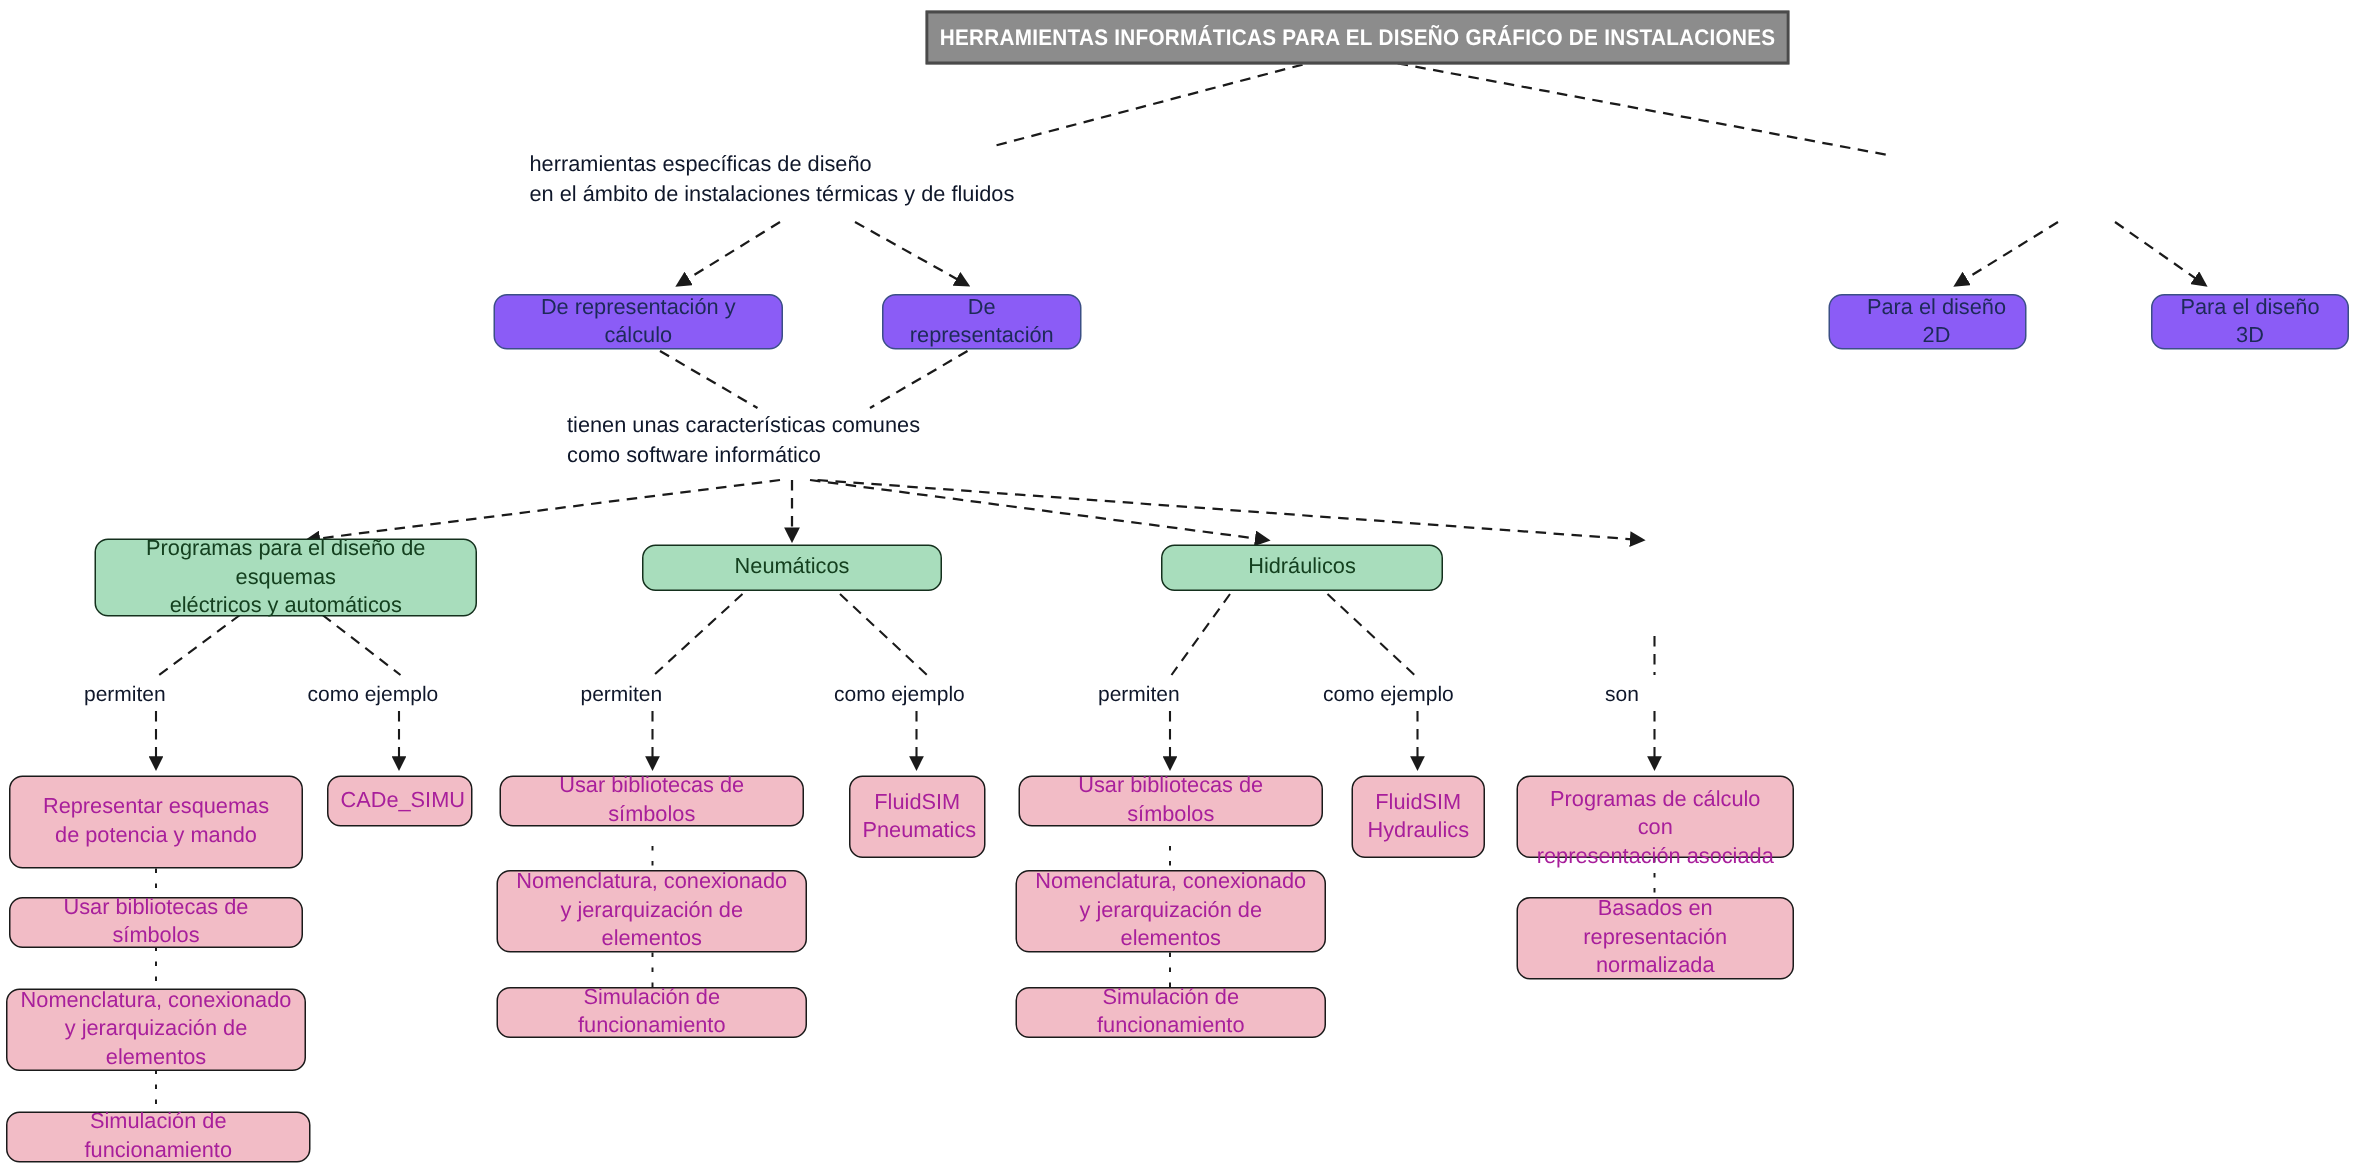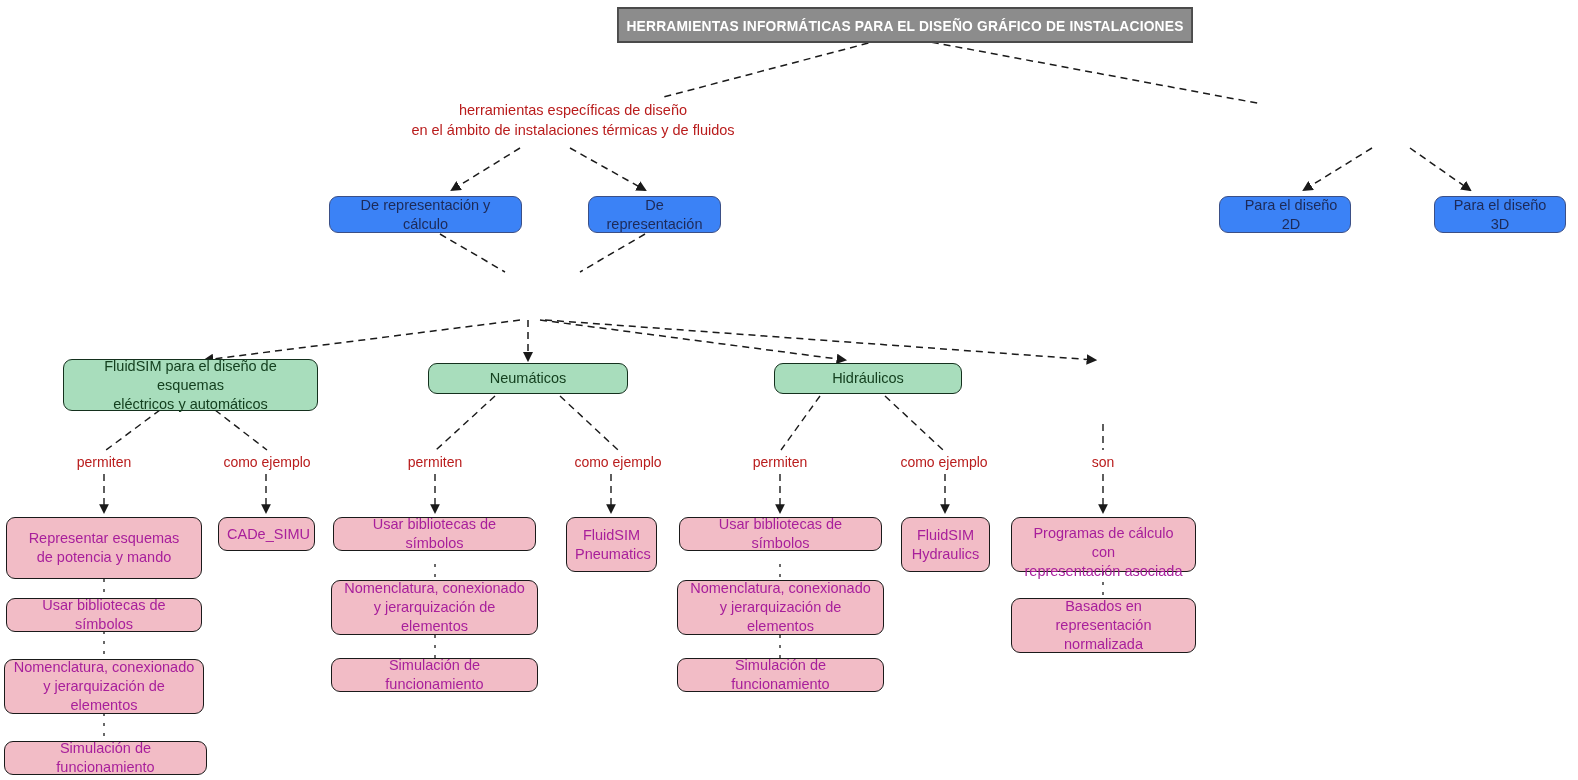--- a/index.html
+++ b/index.html
@@ -20,28 +20,28 @@
   }
 
   
   .node{
     position:absolute;box-sizing:border-box;
     display:flex;align-items:center;justify-content:center;
     text-align:center;border-radius:9px;
     font-size:14.5px;line-height:19px;padding:3px 8px;
   }
   .node span{display:block;width:100%;}
-  .blue{background:#3b82f6;border:1.6px solid #3b4f86;color:#1d2a58;text-align:center;}
+  .blue{background:#8b5cf6;border:1.6px solid #3b4f86;color:#1d2a58;text-align:center;}
   .green{background:#a8ddbc;border:1.6px solid #14301d;color:#14401f;}
   .pink{background:#f2bcc6;border:1.8px solid #1a1a1a;color:#a81f9b;}
 
   
   .linktext{
-    position:absolute;color:#b91c1c;font-size:14.5px;line-height:20px;
-    text-align:center;white-space:pre-line;
+    position:absolute;color:#0f172a;font-size:14.5px;line-height:20px;
+    white-space:pre-line;
   }
   .linktext.small{font-size:14px;}
 </style>
 </head>
 <body>
 
 <div id="canvas">
 
   <svg class="links" viewBox="0 0 1578 780">
     <defs>
@@ -101,20 +101,22 @@
       <path d="M 1103 572 L 1103 598"></path>
     </g>
   </svg>
 
   <div class="title-bar" style="left:592px;top:7px;width:622px;height:32px;">HERRAMIENTAS INFORMÁTICAS PARA EL DISEÑO GRÁFICO DE INSTALACIONES</div>
 
   <div class="linktext" style="left: 353px; top: 100px; width: 440px; white-space: pre-line;">herramientas específicas de diseño
 en el ámbito de instalaciones térmicas y de fluidos</div>
 
 
+  <div class="linktext" style="left: 378px; top: 274px; width: 300px; white-space: pre-line;">tienen unas características comunes
+como software informático</div>
 
   <div class="linktext small" style="left:56px;top:452px;width:96px;">permiten</div>
   <div class="linktext small" style="left:205px;top:452px;width:124px;">como ejemplo</div>
 
   <div class="linktext small" style="left:387px;top:452px;width:96px;">permiten</div>
   <div class="linktext small" style="left:556px;top:452px;width:124px;">como ejemplo</div>
 
   <div class="linktext small" style="left:732px;top:452px;width:96px;">permiten</div>
   <div class="linktext small" style="left:882px;top:452px;width:124px;">como ejemplo</div>
 
@@ -127,21 +129,21 @@
     <span>De representación</span>
   </div>
   <div class="node blue" style="left:1219px;top:196px;width:132px;height:37px;padding-left:20px;">
     <span>Para el diseño 2D</span>
   </div>
   <div class="node blue" style="left:1434px;top:196px;width:132px;height:37px;">
     <span>Para el diseño 3D</span>
   </div>
 
   <div class="node green" style="left:63px;top:359px;width:255px;height:52px;">
-    <span style="white-space: pre-line;">FluidSIM para el diseño de esquemas
+    <span style="white-space: pre-line;">Programas para el diseño de esquemas
 eléctricos y automáticos</span>
   </div>
   <div class="node green" style="left:428px;top:363px;width:200px;height:31px;">
     <span>Neumáticos</span>
   </div>
   <div class="node green" style="left:758px;top:363px;width:188px;height:31px;margin-left:16px;">
     <span>Hidráulicos</span>
   </div>
 
   <div class="node pink" style="left:6px;top:517px;width:196px;height:62px;">

